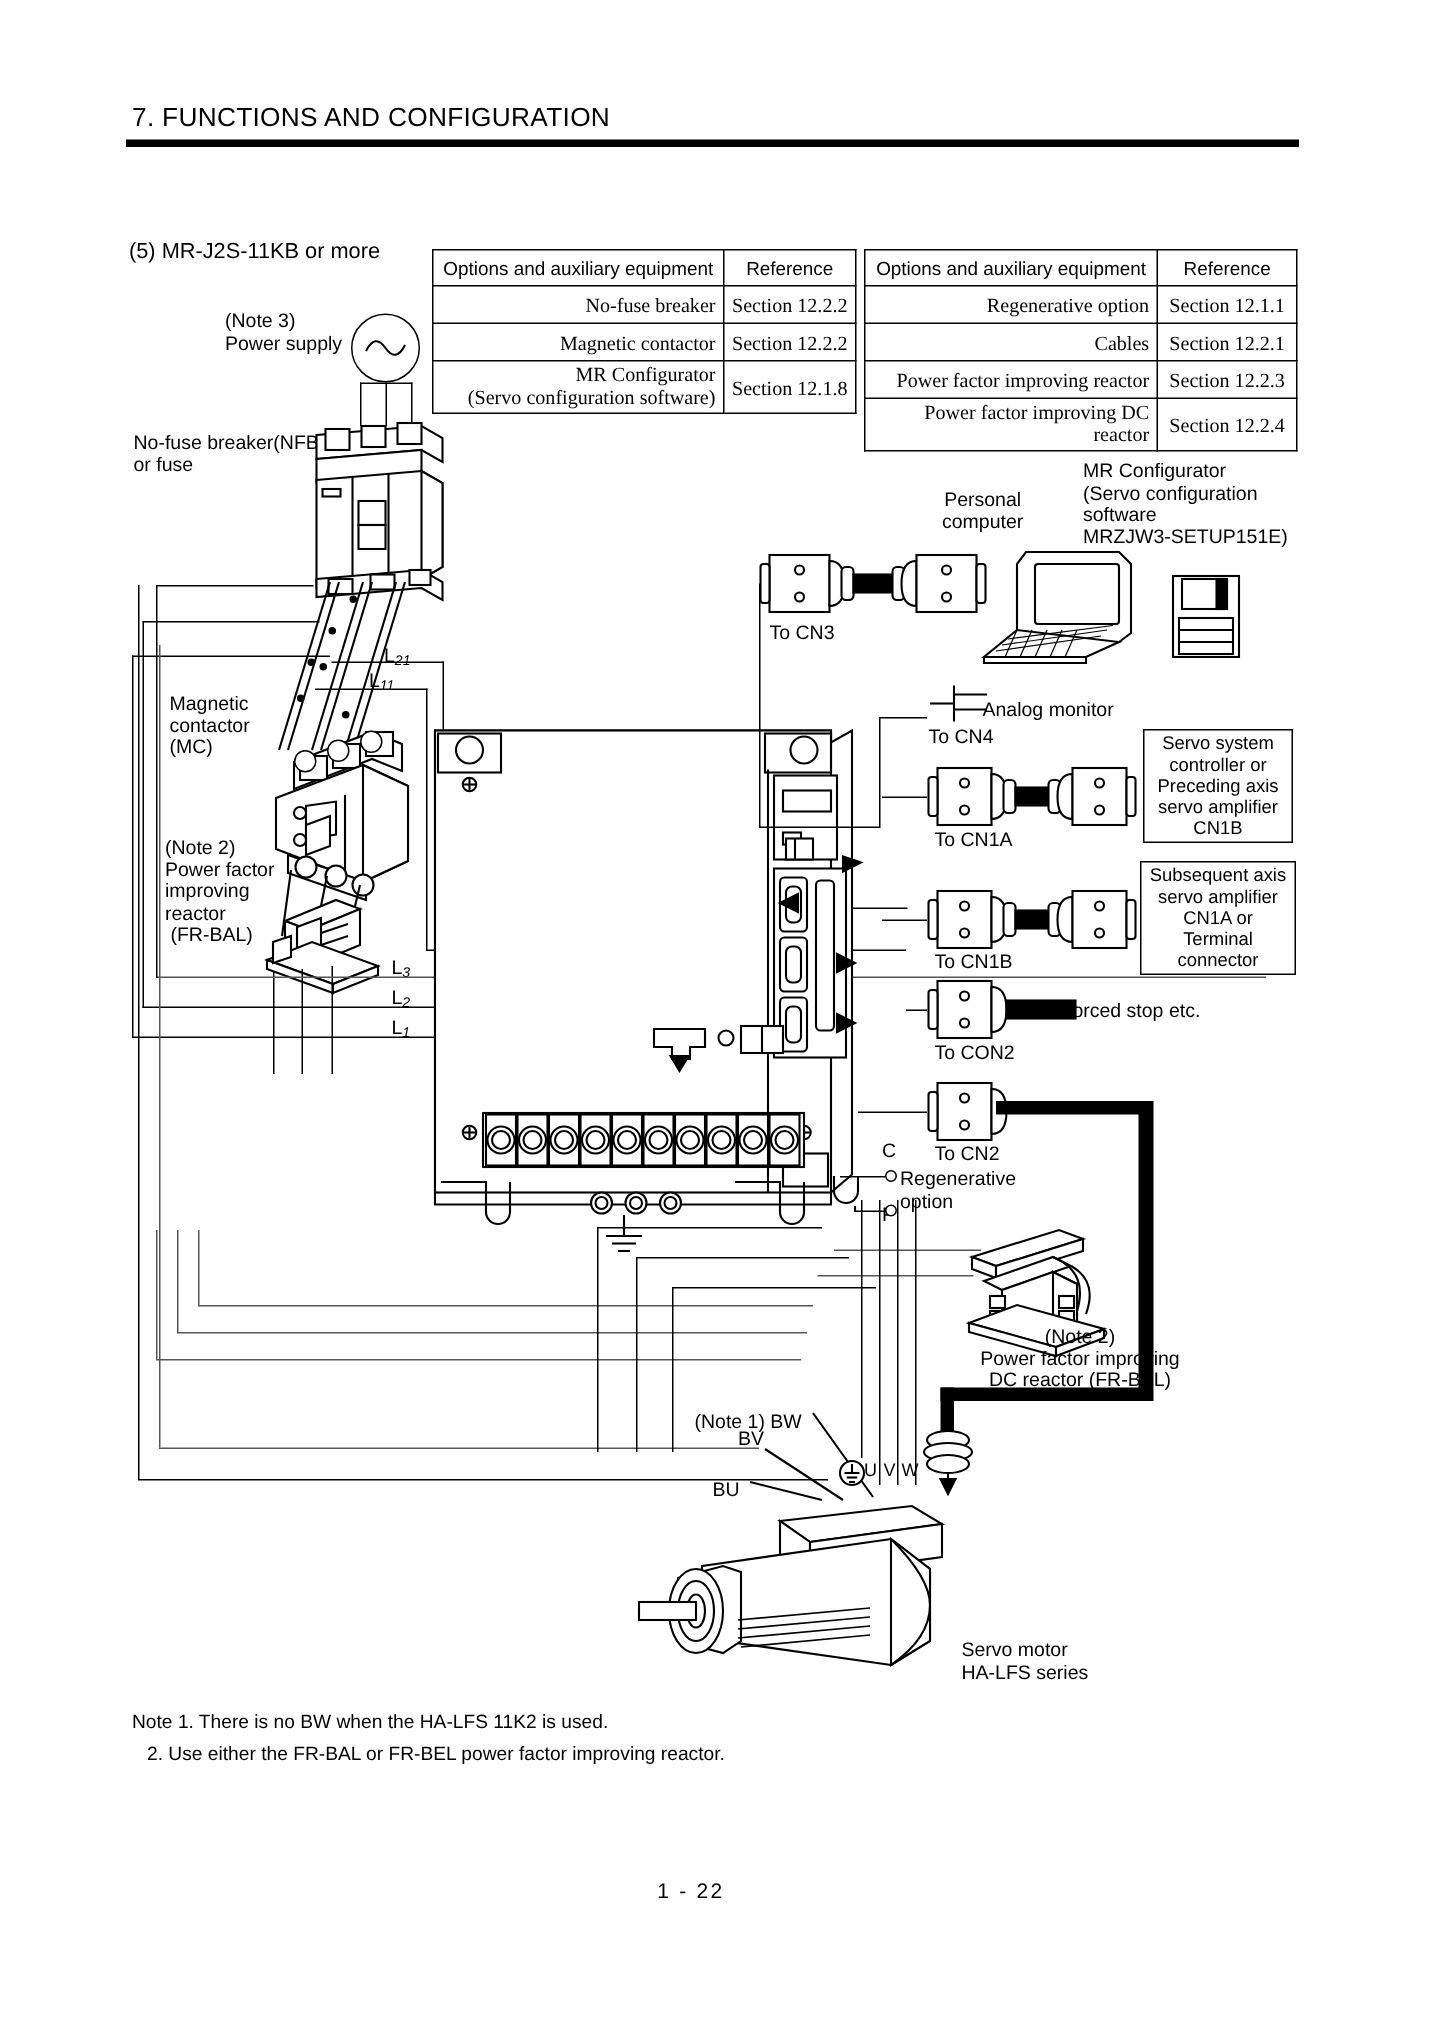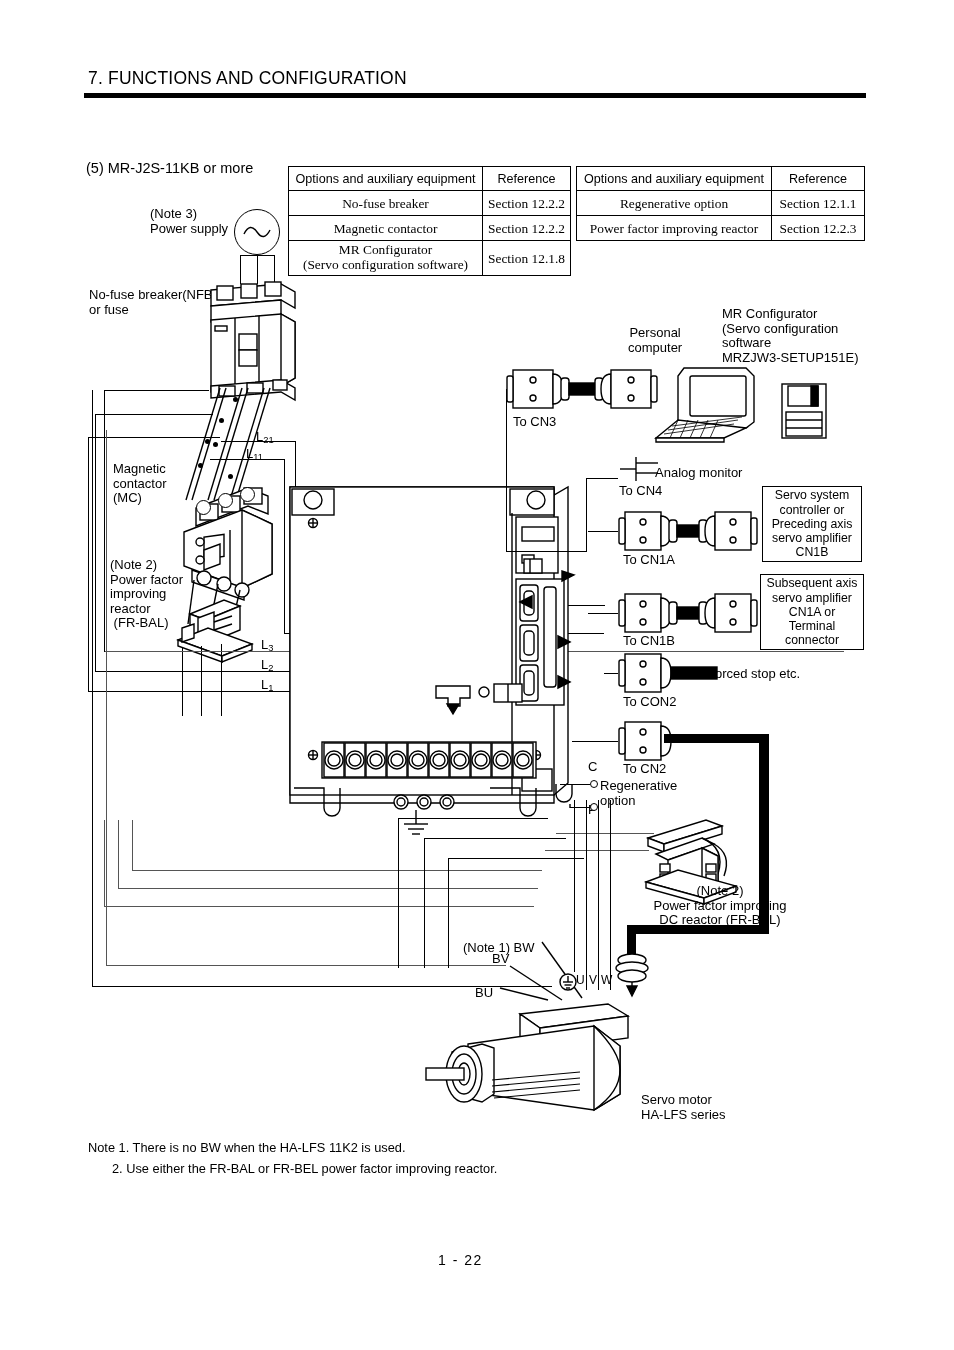--- a/index.html
+++ b/index.html
@@ -13,35 +13,35 @@
   #chapter-title{position:absolute;left:88px;top:68px;font-size:17.5px;
       letter-spacing:.2px;white-space:nowrap;}
   #header-rule{position:absolute;left:84px;top:93px;width:782px;height:5px;background:#000;}
 
   
   #section-heading{position:absolute;left:86px;top:160px;font-size:14.5px;white-space:nowrap;}
 
   
   .opt-table{position:absolute;border-collapse:collapse;background:#fff;}
   .opt-table td,.opt-table th{border:1px solid #000;padding:0 5px;
-      font-size:12.4px;font-weight:normal;text-align:center;vertical-align:middle;}
+      font-size:12.4px;font-weight:normal;text-align:right;vertical-align:middle;}
   .opt-table th{font-family:"Liberation Sans",sans-serif;text-align:center;
       font-size:12.6px;height:23px;}
   .opt-table td{font-family:"Liberation Serif",serif;font-size:13.4px;height:24px;line-height:1.12;}
   .opt-table td.ref{text-align:center;white-space:nowrap;}
   #table-left{left:288px;top:166px;width:283px;}
   #table-right{left:576px;top:166px;width:289px;}
   #table-left col.c1{width:196px}#table-left col.c2{width:87px}
   #table-right col.c1{width:196px}#table-right col.c2{width:93px}
 
   
   .lbl{position:absolute;font-size:13px;line-height:14.6px;white-space:pre;}
   .lbl.sm{font-size:12px;line-height:13.4px;}
   .ctr{text-align:center;}
-  sub{font-size:.72em;vertical-align:-.25em;}
+  sub{font-size:.72em;vertical-align:-.25em;font-style:italic;}
 
   
   .cbox{position:absolute;border:1.6px solid #000;background:#fff;
         font-size:12.3px;line-height:14.2px;text-align:center;
         display:flex;align-items:center;justify-content:center;}
 
   
   .h{position:absolute;height:1.4px;background:#000;}
   .v{position:absolute;width:1.4px;background:#000;}
   .hg{position:absolute;height:1.4px;background:#555;}
@@ -49,21 +49,21 @@
   .thick{position:absolute;background:#000;}
   .circ{position:absolute;border:1.6px solid #000;border-radius:50%;background:#fff;box-sizing:border-box;}
   .dot{position:absolute;width:5px;height:5px;border-radius:50%;background:#000;}
   svg{position:absolute;overflow:visible;}
   .st{fill:#fff;stroke:#000;stroke-width:1.4;}
   .st-n{fill:none;stroke:#000;stroke-width:1.4;}
   .st-d{fill:#000;stroke:#000;stroke-width:1.4;}
 
   
   #notes{position:absolute;left:88px;top:1138px;font-size:12.8px;line-height:20.5px;}
-  #notes .n2,#notes .n3{margin-left:24px;}
+  #notes .n2,#notes .n3{margin-left:10px;}
   #page-number{position:absolute;left:0;top:1252px;width:921px;text-align:center;
       font-size:14px;letter-spacing:1.5px;}
 </style>
 </head>
 <body>
 
 <div class="pg">
 
   <div id="chapter-title">7. FUNCTIONS AND CONFIGURATION</div>
   <div id="header-rule"></div>
@@ -108,22 +108,31 @@
         <th>Options and auxiliary equipment</th>
         <th>Reference</th>
       </tr>
     </thead>
     <tbody>
       <tr>
         <td>Regenerative option</td>
         <td class="ref">Section 12.1.1</td>
       </tr>
       <tr>
+        <td>Cables</td>
+        <td class="ref">Section 12.2.1</td>
+      </tr>
+      <tr>
         <td>Power factor improving reactor</td>
         <td class="ref">Section 12.2.3</td>
+      </tr>
+      <tr>
+        <td style="white-space:pre;line-height:1.1;height:34px">Power factor improving DC
+reactor</td>
+        <td class="ref">Section 12.2.4</td>
       </tr>
     </tbody>
   </table>
 
   <div class="lbl" style="left:150px;top:207px">(Note 3)
 Power supply</div>
   <div class="circ" style="left:234px;top:209px;width:46px;height:46px"></div>
   <svg style="left:234px;top:209px;width:46px;height:46px">
     <path class="st-n" d="M10 25 Q16 13 23 23 Q30 33 36 21" stroke-width="1.6"></path>
   </svg>

